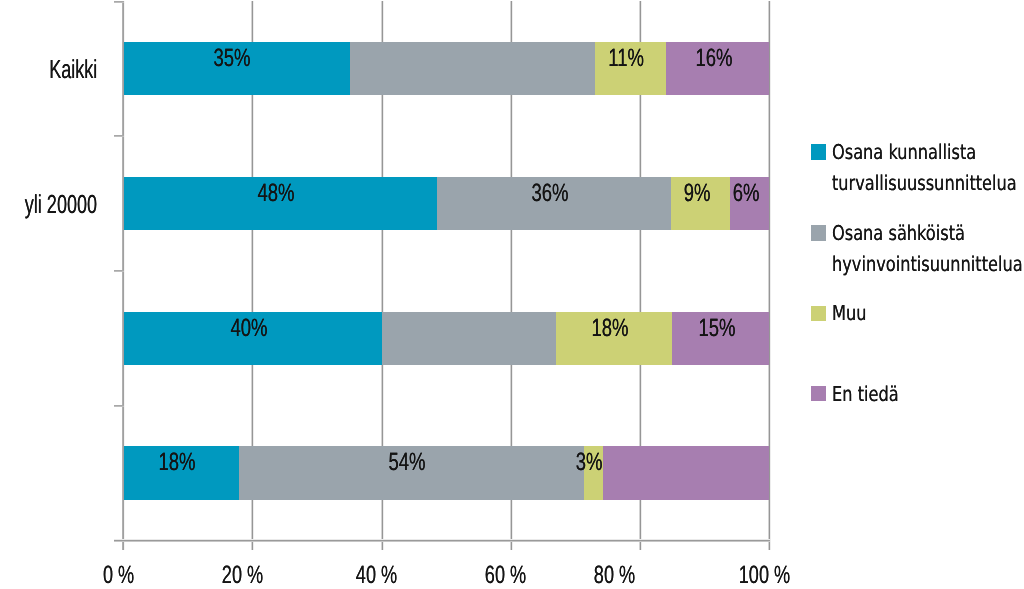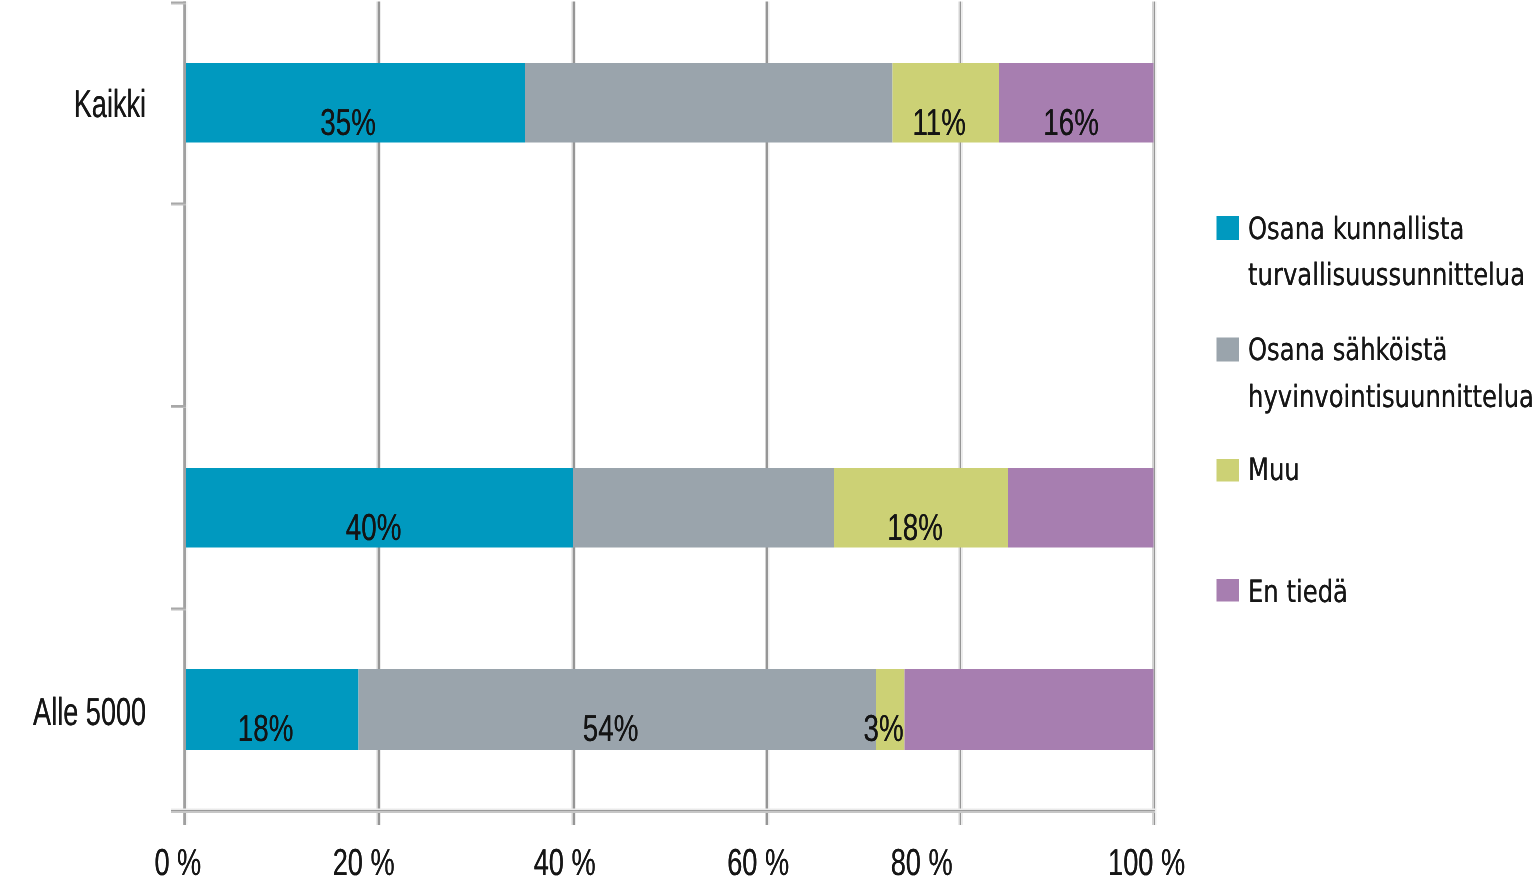--- a/index.html
+++ b/index.html
@@ -15,21 +15,21 @@
   .axis-y{position:absolute;left:122px;top:1.4px;width:3px;height:548.5px;
           background:linear-gradient(to right,#b0b0b0 0px,#b0b0b0 1px,#a0a0a0 1px,#a0a0a0 2px,#f5f5f5 2px,#f5f5f5 3px);}
   .axis-x{position:absolute;left:114px;top:539px;width:656px;height:3px;
           background:linear-gradient(to bottom,#eaeaea 0px,#eaeaea 1px,#9a9a9a 1px,#9a9a9a 2px,#c6c6c6 2px,#c6c6c6 3px);}
   .ytick{position:absolute;left:114px;width:10px;height:2px;
           background:linear-gradient(to bottom,#a8a8a8 0px,#a8a8a8 1px,#bebebe 1px,#bebebe 2px);}
 
   
   .bar{position:absolute;height:53.4px;}
   .seg{position:absolute;top:0;height:53.4px;}
-  .seglabel{position:absolute;top:2px;height:53px;display:flex;align-items:flex-end;
+  .seglabel{position:absolute;top:2px;height:53px;display:flex;align-items:flex-start;
             justify-content:center;font-size:25px;color:#141414;white-space:nowrap;
             margin-left:-4px;text-shadow:0 0 0.35px #141414;}
   .cond{display:inline-block;transform:scaleX(0.74);transform-origin:center;}
 
   
   .catlabel{position:absolute;left:0;width:97.5px;text-align:right;font-size:26px;
             color:#161616;white-space:nowrap;height:53px;display:flex;
             align-items:center;justify-content:flex-end;padding-top:2px;
             box-sizing:border-box;text-shadow:0 0 0.35px #161616;}
   .catlabel .cond{transform:scaleX(0.695);transform-origin:right center;}
@@ -78,37 +78,58 @@
         <span class="cond">35%</span>
       </div>
     <div class="seglabel" style="left:471.4px;width:71px">
         <span class="cond">11%</span>
       </div>
     <div class="seglabel" style="left:542.4px;width:103.3px">
         <span class="cond">16%</span>
       </div>
   </div>
 
+  <div class="catlabel" style="top:177px">
+      <span class="cond">yli 20000</span>
+    </div>
+  <div class="bar" style="top:176.8px;left:123.5px;width:645.7px">
+    <div class="seg" style="left:0px;width:313.1px;background:#0099bf"></div>
+    <div class="seg" style="left:313.1px;width:234.8px;background:#9aa4ac"></div>
+    <div class="seg" style="left:547.9px;width:58.7px;background:#ccd175"></div>
+    <div class="seg" style="left:606.6px;width:39.1px;background:#a77eb0"></div>
+    <div class="seglabel" style="left:0px;width:313.1px">
+        <span class="cond">48%</span>
+      </div>
+    <div class="seglabel" style="left:313.1px;width:234.8px">
+        <span class="cond">36%</span>
+      </div>
+    <div class="seglabel" style="left:547.9px;width:58.7px">
+        <span class="cond">9%</span>
+      </div>
+    <div class="seglabel" style="left:606.6px;width:39.1px">
+        <span class="cond">6%</span>
+      </div>
+  </div>
 
   <div class="bar" style="top:311.6px;left:123.5px;width:595px">
     <div class="seg" style="left:0px;width:258.3px;background:#0099bf"></div>
     <div class="seg" style="left:258.3px;width:174.3px;background:#9aa4ac"></div>
     <div class="seg" style="left:432.6px;width:116.2px;background:#ccd175"></div>
     <div class="seg" style="left:548.8px;width:96.9px;background:#a77eb0"></div>
     <div class="seglabel" style="left:0px;width:258.3px">
         <span class="cond">40%</span>
       </div>
     <div class="seglabel" style="left:432.6px;width:116.2px">
         <span class="cond">18%</span>
       </div>
+    <div class="seglabel" style="left:548.8px;width:96.9px">
+        <span class="cond">15%</span>
+      </div>
   </div>
 
-  <div class="catlabel" style="top:446.5px">
-      <span class="cond">Alle 5000</span>
-    </div>
   <div class="bar" style="top:446.4px;left:123.5px;width:645.7px">
     <div class="seg" style="left:0px;width:115.1px;background:#0099bf"></div>
     <div class="seg" style="left:115.1px;width:345.2px;background:#9aa4ac"></div>
     <div class="seg" style="left:460.3px;width:19.2px;background:#ccd175"></div>
     <div class="seg" style="left:479.5px;width:166.2px;background:#a77eb0"></div>
     <div class="seglabel" style="left:0px;width:115.1px">
         <span class="cond">18%</span>
       </div>
     <div class="seglabel" style="left:115.1px;width:345.2px">
         <span class="cond">54%</span>

